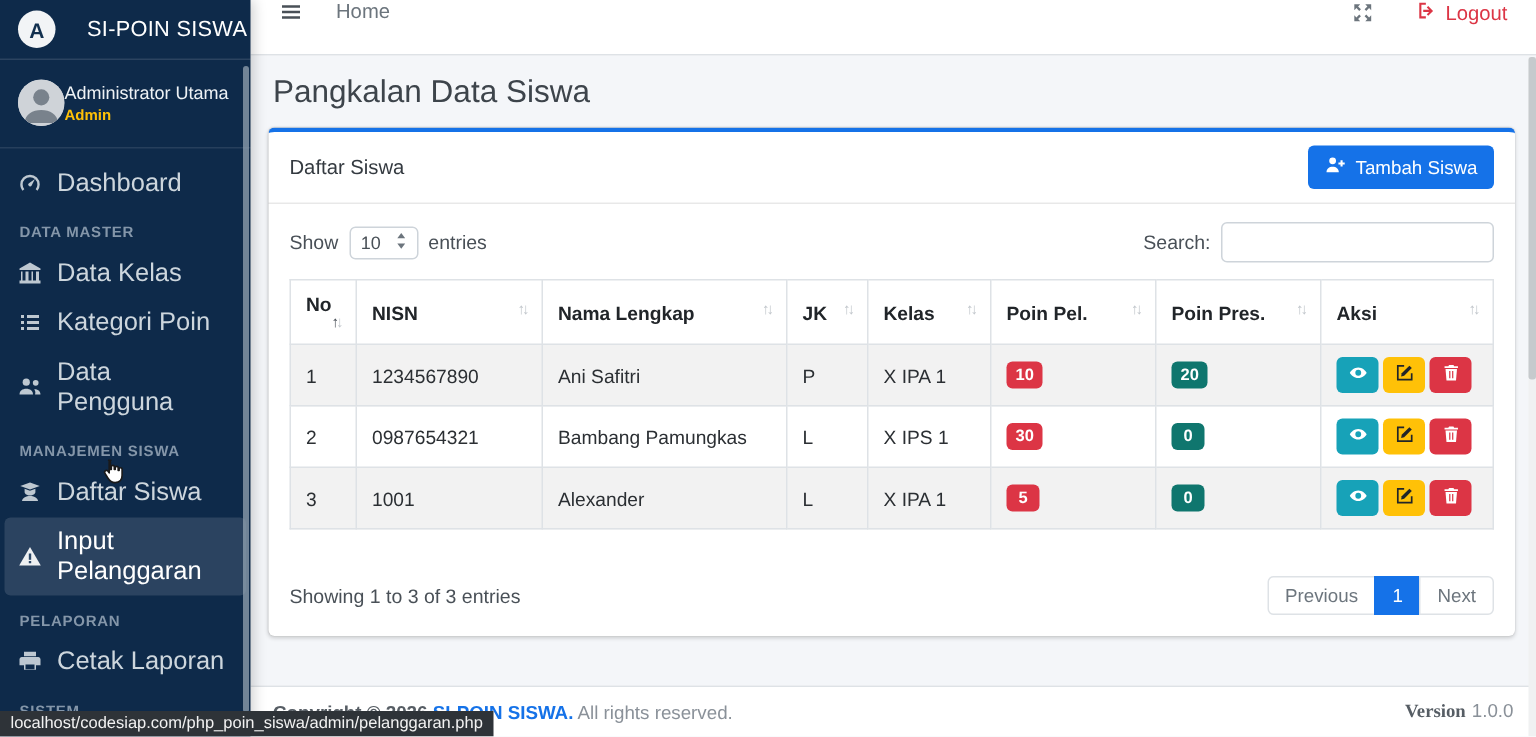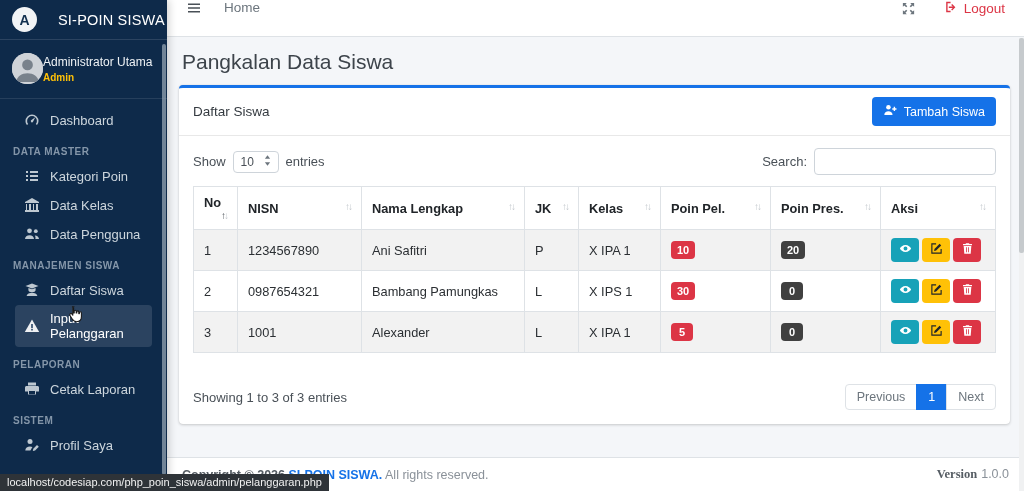--- a/index.html
+++ b/index.html
@@ -32,22 +32,22 @@
   }
   .avatar { width:31px; height:31px; border-radius:50%; overflow:hidden; flex:0 0 31px; background:#cfd3d8; }
   .user-name { color:#eef2f5; font-size:12px; line-height:1.25; }
   .user-role { color:#ffc107; font-size:10px; font-weight:700; margin-top:2px; }
   .menu { padding:6px 0 0; }
   .menu-heading {
     padding:11px 13px 4px; font-size:10px; font-weight:700; letter-spacing:.5px;
     color:#8496a9; text-transform:uppercase;
   }
   .menu-item {
-    display:flex; align-items:center; gap:10px; margin:1px 15px; padding:6px 9px;
-    border-radius:4px; font-size:13px; color:#cdd6dd; cursor:pointer; text-decoration:none;
+    display:flex; align-items:center; gap:10px; margin:1px 3px; padding:6px 9px;
+    border-radius:4px; font-size:17px; color:#cdd6dd; cursor:pointer; text-decoration:none;
   }
   .menu-item.active { background:rgba(255,255,255,.12); color:#fff; }
   .mi { width:16px; height:16px; flex:0 0 16px; display:inline-flex; }
   .mi svg { width:16px; height:16px; fill:currentColor; opacity:.92; }
   .sb-scroll { position:absolute; right:1px; top:44px; bottom:16px; width:4px;
     background:#93a3b2; opacity:.75; border-radius:2px; }
 
   
   .main { flex:1; display:flex; flex-direction:column; min-width:0; }
   .navbar {
@@ -105,21 +105,21 @@
   .sort { float:right; font-size:10px; letter-spacing:-2px; color:#c2c7cc; margin-left:4px; }
   th.sorted .up { color:#495057; }
   .c-no{width:44px}.c-nisn{width:124px}.c-nama{width:163px}.c-jk{width:54px}
   .c-kelas{width:82px}.c-pel{width:110px}.c-pres{width:110px}
 
   .badge {
     display:inline-block; padding:3px 6px; min-width:22px; text-align:center;
     font-size:11px; font-weight:700; color:#fff; border-radius:4px; line-height:1.1;
   }
   .badge.red { background:#dc3545; }
-  .badge.green { background:#404040; }
+  .badge.green { background:#0f766e; }
 
   .abtn {
     width:28px; height:24px; border:none; border-radius:4px; margin-right:3px;
     display:inline-flex; align-items:center; justify-content:center; cursor:pointer;
   }
   .abtn svg { width:13px; height:13px; }
   .abtn.info { background:#17a2b8; } .abtn.info svg { fill:#fff; }
   .abtn.warn { background:#ffc107; } .abtn.warn svg { fill:#212529; }
   .abtn.danger { background:#dc3545; } .abtn.danger svg { fill:#fff; }
 
@@ -186,32 +186,32 @@
               <path d="M8 2.5A6.5 6.5 0 0 0 1.5 9c0 1.6.6 3 1.5 4.1l1.2-1A4.9 4.9 0 0 1 3.1 9 4.9 4.9 0 0 1 8 4.1 4.9 4.9 0 0 1 12.9 9c0 1.2-.4 2.2-1.1 3.1l1.2 1A6.47 6.47 0 0 0 14.5 9 6.5 6.5 0 0 0 8 2.5z"></path>
               <path d="M7.2 9.9a1.1 1.1 0 0 0 1.8-.1l2.3-4.5-4.2 3a1.1 1.1 0 0 0 .1 1.6z"></path>
             </svg>
           </span>
         <span>Dashboard</span>
       </a>
       <div class="menu-heading">DATA MASTER</div>
       <a class="menu-item">
         <span class="mi">
             <svg viewBox="0 0 16 16">
+              <path d="M8 1 1 5v1h14V5zM2 7v6H1v2h14v-2h-1V7h-2v6h-2V7H9v6H7V7H5v6H3V7z"></path>
+            </svg>
+          </span>
+        <span>Data Kelas</span>
+      </a>
+      <a class="menu-item">
+        <span class="mi">
+            <svg viewBox="0 0 16 16">
               <path d="M2 3h2v2H2zM2 7h2v2H2zM2 11h2v2H2zM6 3h8v2H6zM6 7h8v2H6zM6 11h8v2H6z"></path>
             </svg>
           </span>
         <span>Kategori Poin</span>
-      </a>
-      <a class="menu-item">
-        <span class="mi">
-            <svg viewBox="0 0 16 16">
-              <path d="M8 1 1 5v1h14V5zM2 7v6H1v2h14v-2h-1V7h-2v6h-2V7H9v6H7V7H5v6H3V7z"></path>
-            </svg>
-          </span>
-        <span>Data Kelas</span>
       </a>
       <a class="menu-item">
         <span class="mi">
             <svg viewBox="0 0 16 16">
               <circle cx="5.5" cy="4.8" r="2.4"></circle>
               <path d="M1 13c0-2.4 2-3.8 4.5-3.8S10 10.6 10 13z"></path>
               <circle cx="11.8" cy="5.2" r="1.9"></circle>
               <path d="M10.9 9.4c2.2.2 4.1 1.4 4.1 3.6h-3.6a5 5 0 0 0-.5-3.6z"></path>
             </svg>
           </span>

